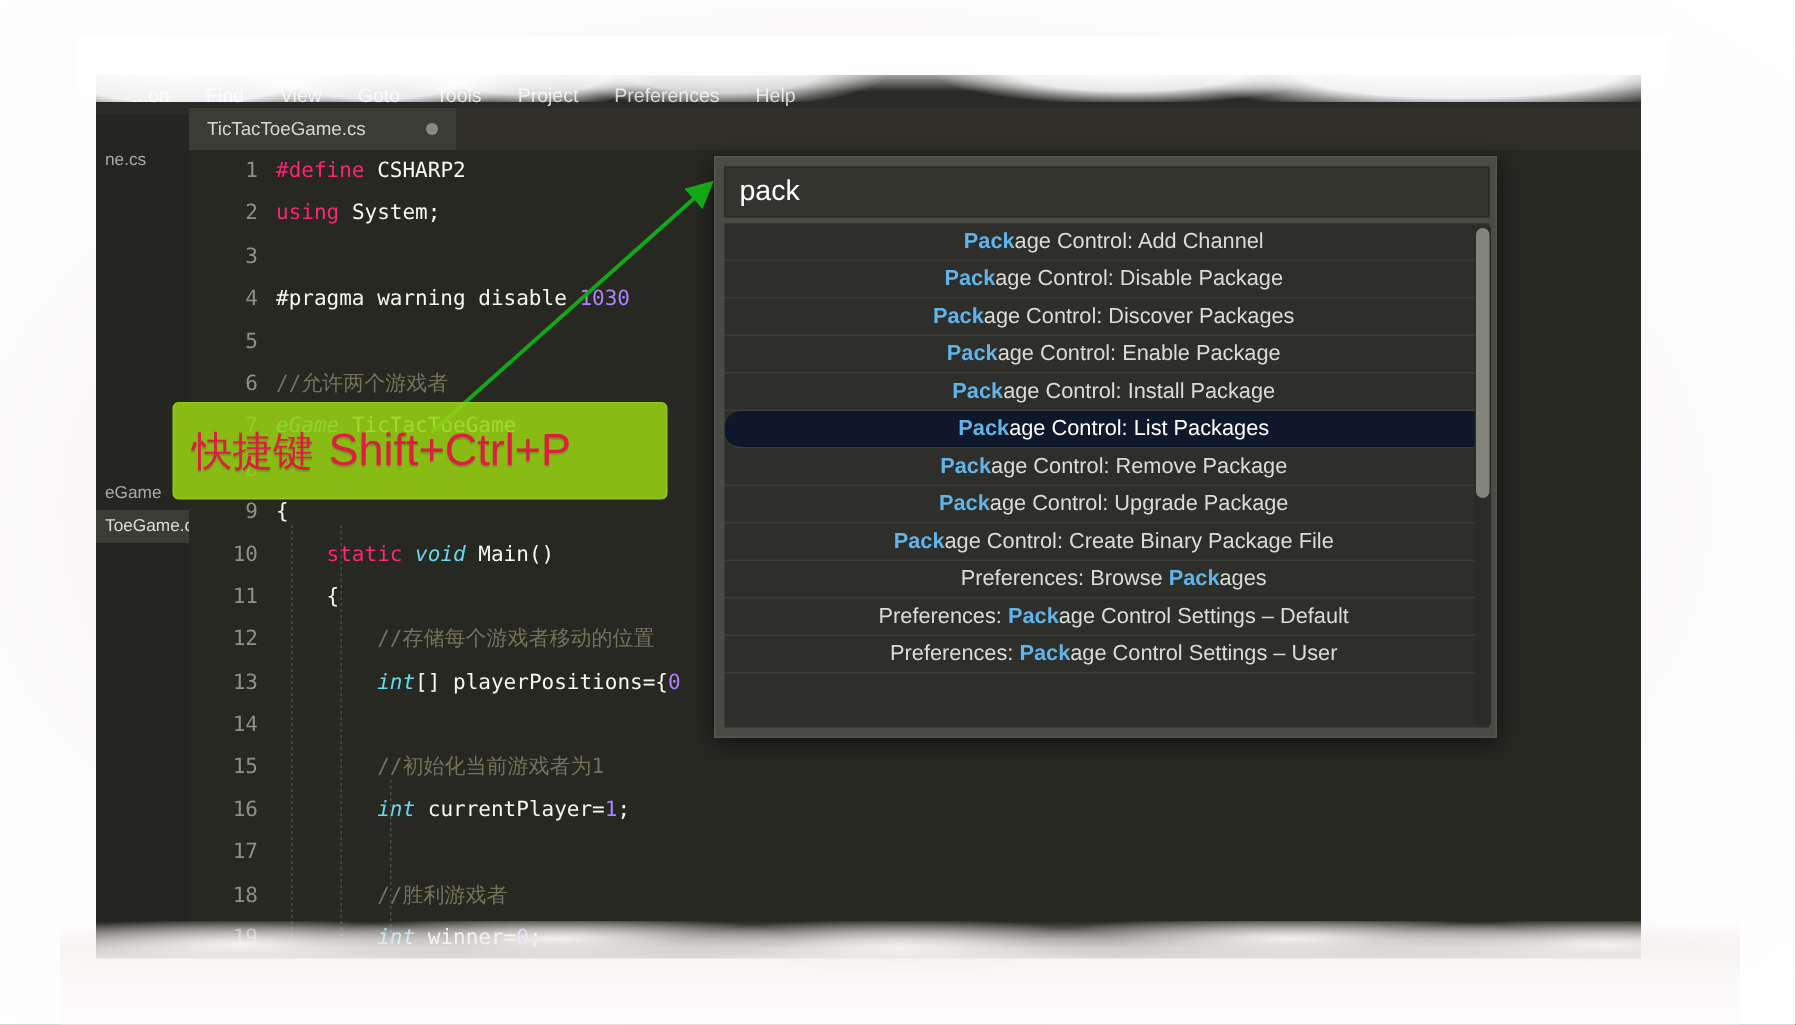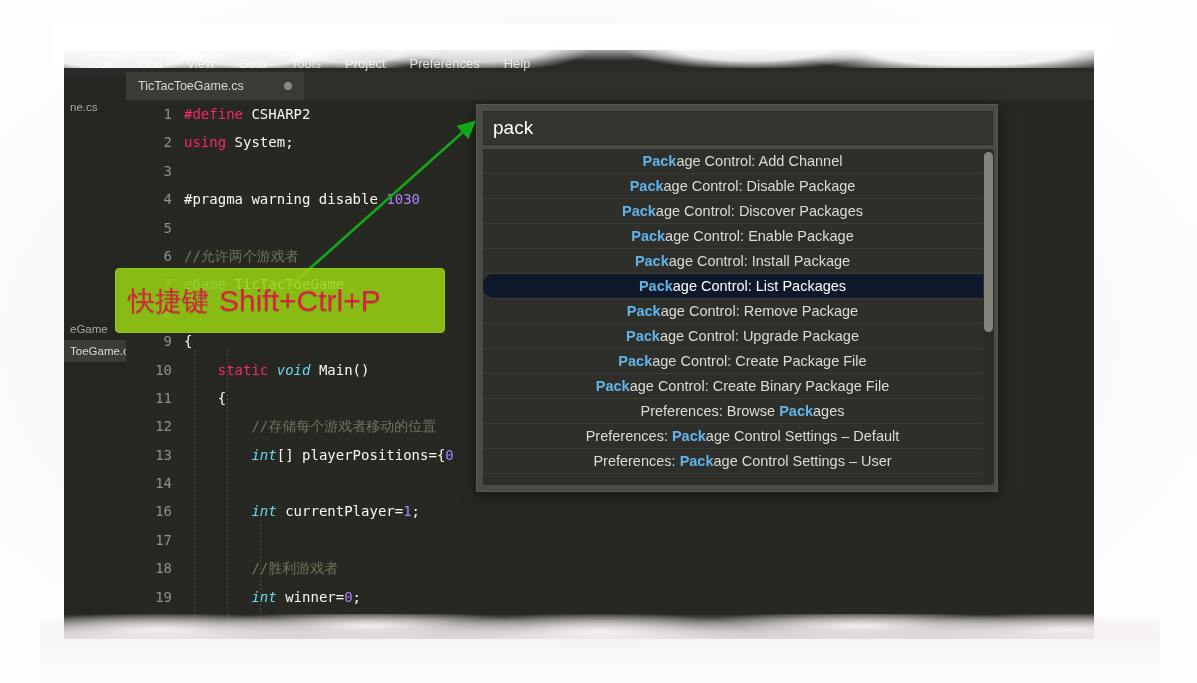--- a/index.html
+++ b/index.html
@@ -305,39 +305,39 @@
         <div class="codeline"><span class="gutter">5</span><span class="ctext"></span></div>
         <div class="codeline"><span class="gutter">6</span><span class="ctext"><span class="t-cmt">//允许两个游戏者</span></span></div>
         <div class="codeline"><span class="gutter">7</span><span class="ctext"><span class="t-cls">eGame</span><span class="t-plain"> TicTacToeGame</span></span></div>
         <div class="codeline"><span class="gutter">8</span><span class="ctext"></span></div>
         <div class="codeline"><span class="gutter">9</span><span class="ctext"><span class="t-plain">{</span></span></div>
         <div class="codeline"><span class="gutter">10</span><span class="ctext"><span class="t-plain">    </span><span class="t-key">static</span><span class="t-plain"> </span><span class="t-cls">void</span><span class="t-plain"> Main()</span></span></div>
         <div class="codeline"><span class="gutter">11</span><span class="ctext"><span class="t-plain">    {</span></span></div>
         <div class="codeline"><span class="gutter">12</span><span class="ctext"><span class="t-cmt">        //存储每个游戏者移动的位置</span></span></div>
         <div class="codeline"><span class="gutter">13</span><span class="ctext"><span class="t-plain">        </span><span class="t-cls">int</span><span class="t-plain">[] playerPositions={</span><span class="t-num">0</span></span></div>
         <div class="codeline"><span class="gutter">14</span><span class="ctext"></span></div>
+        <div class="codeline"><span class="gutter">15</span><span class="ctext"><span class="t-cmt">        //初始化当前游戏者为1</span></span></div>
         <div class="codeline"><span class="gutter">16</span><span class="ctext"><span class="t-plain">        </span><span class="t-cls">int</span><span class="t-plain"> currentPlayer=</span><span class="t-num">1</span><span class="t-plain">;</span></span></div>
         <div class="codeline"><span class="gutter">17</span><span class="ctext"></span></div>
         <div class="codeline"><span class="gutter">18</span><span class="ctext"><span class="t-cmt">        //胜利游戏者</span></span></div>
         <div class="codeline"><span class="gutter">19</span><span class="ctext"><span class="t-plain">        </span><span class="t-cls">int</span><span class="t-plain"> winner=</span><span class="t-num">0</span><span class="t-plain">;</span></span></div>
       </div>
   </div>
 
   <div id="palette">
     <div id="palette-input" title="pack">pack</div>
     <div id="palette-list">
         <div class="pl-row"><span class="hl">Pack</span><span>age Control: Add Channel</span></div>
         <div class="pl-row"><span class="hl">Pack</span><span>age Control: Disable Package</span></div>
         <div class="pl-row"><span class="hl">Pack</span><span>age Control: Discover Packages</span></div>
         <div class="pl-row"><span class="hl">Pack</span><span>age Control: Enable Package</span></div>
         <div class="pl-row"><span class="hl">Pack</span><span>age Control: Install Package</span></div>
         <div class="pl-row sel"><span class="hl">Pack</span><span>age Control: List Packages</span></div>
         <div class="pl-row"><span class="hl">Pack</span><span>age Control: Remove Package</span></div>
         <div class="pl-row"><span class="hl">Pack</span><span>age Control: Upgrade Package</span></div>
-        <div class="pl-row"><span class="hl">Pack</span><span>age Control: Create Package File</span></div>
         <div class="pl-row"><span class="hl">Pack</span><span>age Control: Create Binary Package File</span></div>
         <div class="pl-row"><span>Preferences: Browse </span><span class="hl">Pack</span><span>ages</span></div>
         <div class="pl-row"><span>Preferences: </span><span class="hl">Pack</span><span>age Control Settings – Default</span></div>
         <div class="pl-row"><span>Preferences: </span><span class="hl">Pack</span><span>age Control Settings – User</span></div>
       </div>
     <div id="pl-scroll-track">
       <div style="width:0;height:0"></div>
     </div>
     <div id="pl-scroll-thumb"></div>
   </div>

